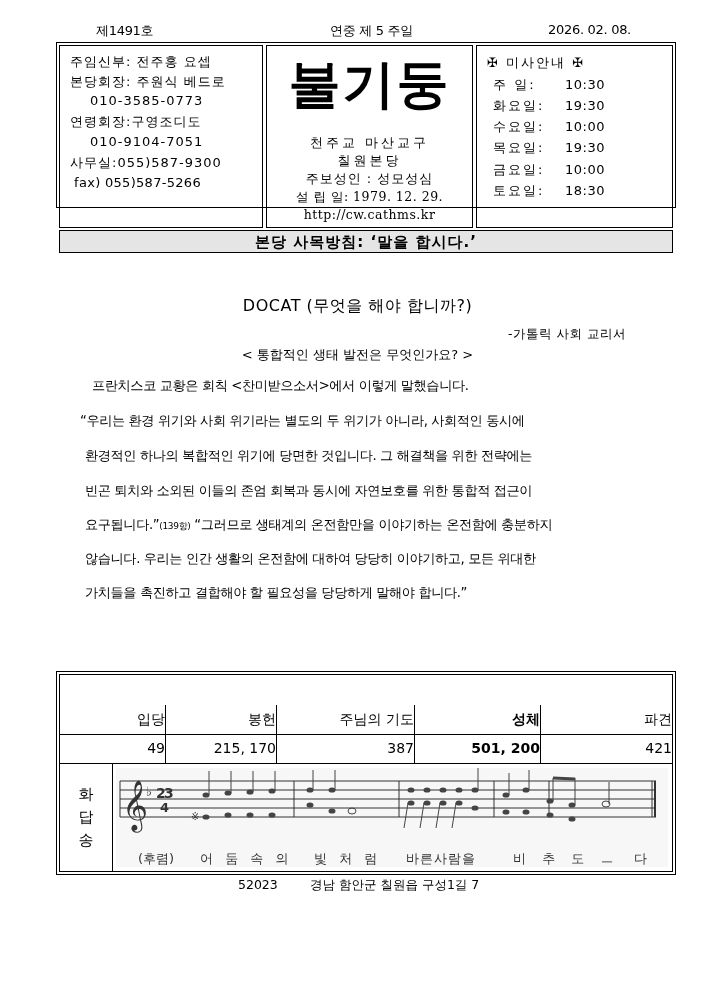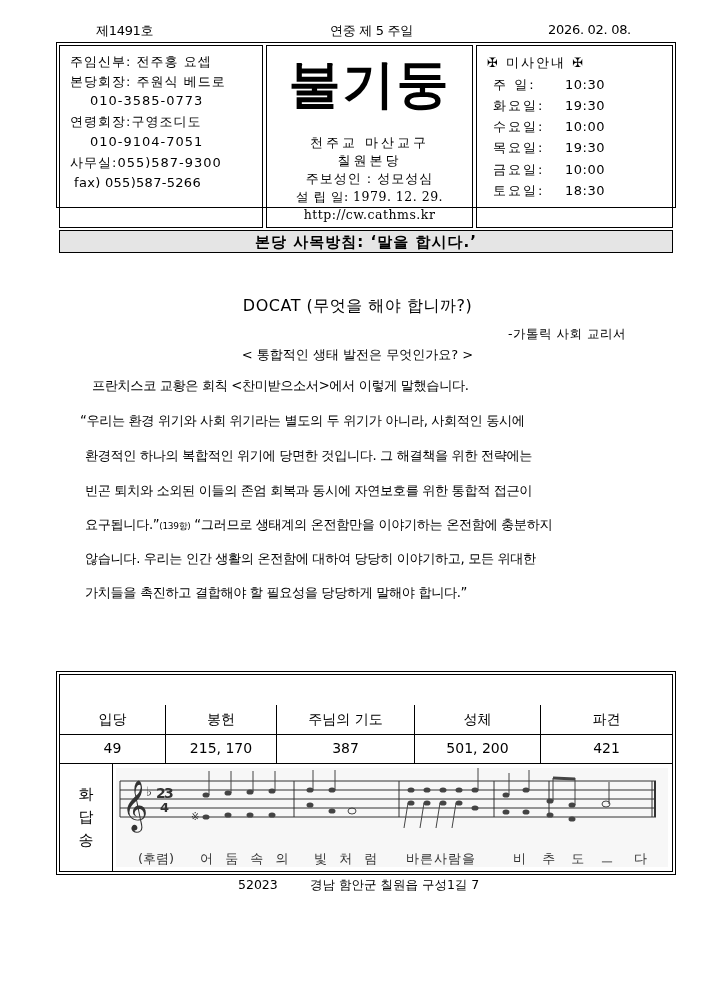--- a/index.html
+++ b/index.html
@@ -56,23 +56,23 @@
     
     .hymn-outer {
       left: 56px; top: 671px; width: 620px; height: 204px;
       border: 1px solid #000; box-sizing: border-box;
     }
     .hymn-inner { position: absolute; left: 2px; top: 2px; right: 2px; bottom: 2px; border: 1px solid #000; box-sizing: border-box; }
     .hymn-title-row { position: absolute; left: 0; right: 0; top: 0; height: 30px; border-bottom: 1px solid #000; text-align: center; font-size: 13px; line-height: 30px; }
     .hymn-row { position: absolute; left: 0; right: 0; height: 29px; border-bottom: 1px solid #000; display: flex; }
     .hymn-row.labels { top: 30px; }
     .hymn-row.values { top: 59px; }
-    .hymn-row .c { border-right: 1px solid #000; text-align: center; font-size: 14px; line-height: 29px; box-sizing: border-box; }
+    .hymn-row .c { border-right: 1px solid #000; text-align: right; font-size: 14px; line-height: 29px; box-sizing: border-box; }
     .hymn-row .c:last-child { border-right: none; }
-    .c1 { width: 106px; } .c2 { width: 111px; } .c3 { width: 138px; } .c4 { width: 126px; } .c5 { flex: 1; }
+    .c1 { width: 106px; } .c2 { width: 111px; } .c3 { width: 138px; } .c4 { width: 126px; font-weight: bold; } .c5 { flex: 1; }
 
     .psalm-label {
       position: absolute; left: 0; top: 88px; width: 52px; bottom: 0; border-right: 1px solid #000;
       display: flex; flex-direction: column; align-items: center; justify-content: center; font-size: 15px; line-height: 23px;
     }
     .score { position: absolute; left: 56px; top: 93px; right: 4px; bottom: 4px; background: #f7f7f7; }
     .lyrics { position: absolute; left: 22px; top: 82px; font-size: 13px; white-space: nowrap; color: #333; }
     .lyrics span { position: absolute; white-space: nowrap; }
 
     .footer { left: 238px; top: 877px; font-size: 12.5px; white-space: nowrap; }

